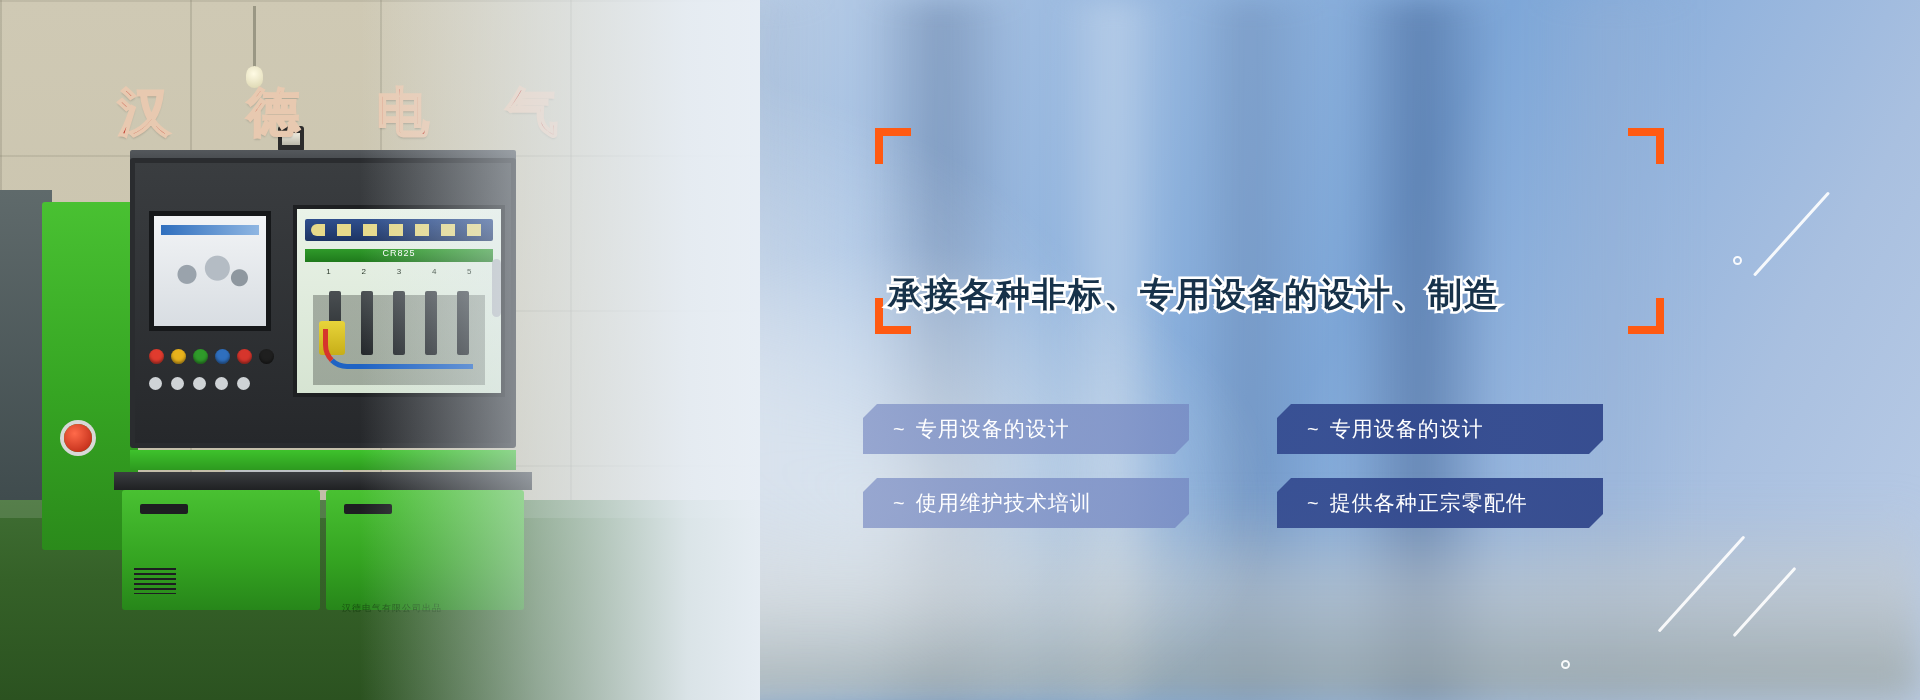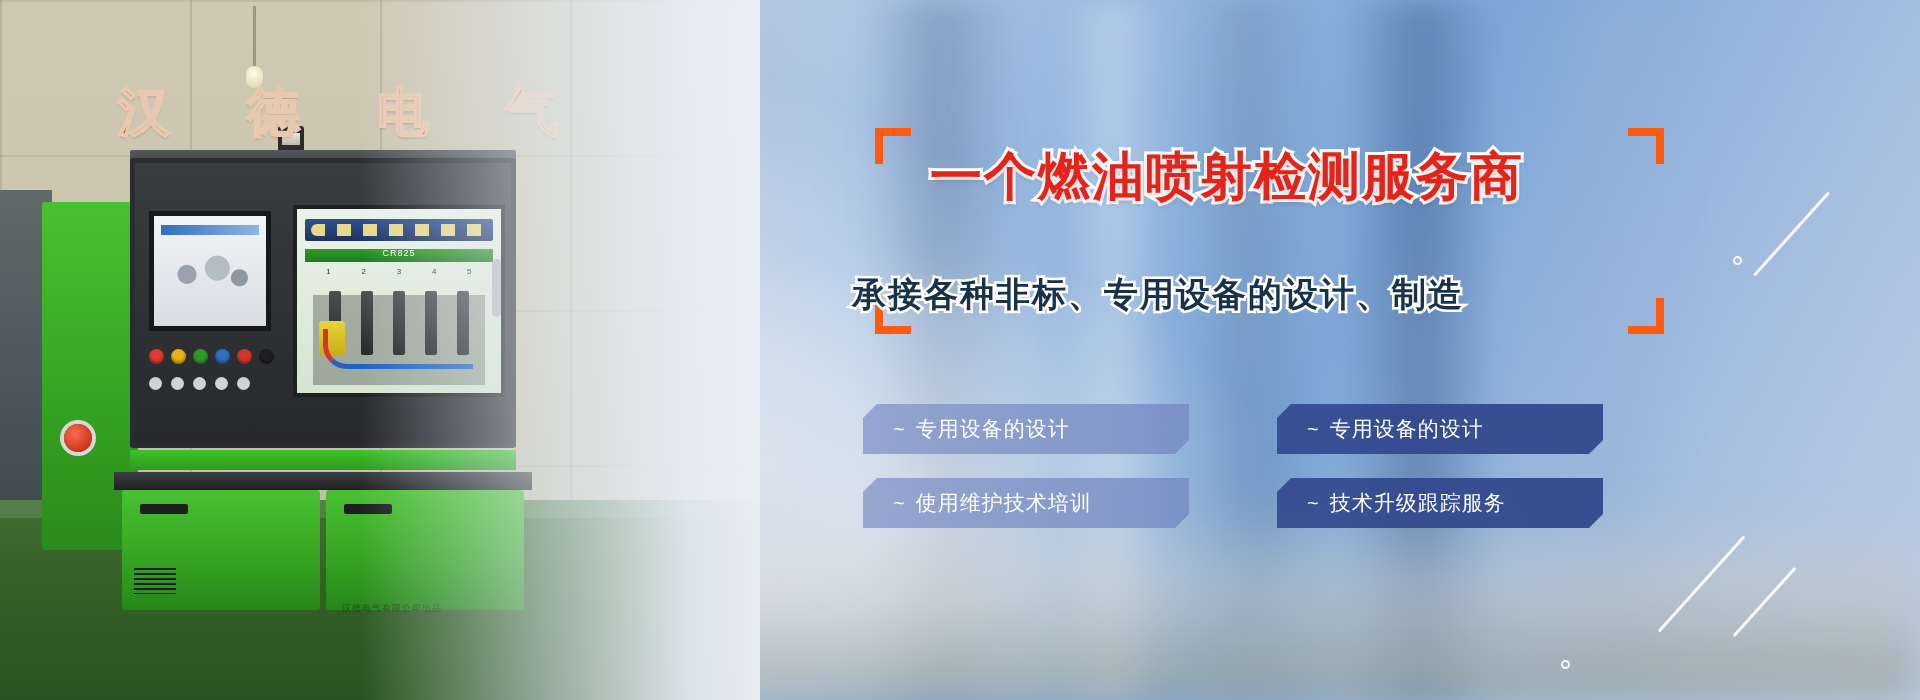--- a/index.html
+++ b/index.html
@@ -282,21 +282,21 @@
     position:absolute; left:930px; top:142px;
     font-family:"DejaVu Sans","Liberation Sans",sans-serif;
     font-size:52px; font-weight:700; letter-spacing:2px;
     color:#e3241b;
     -webkit-text-stroke:6px #ffffff;
     paint-order:stroke fill;
     text-shadow:0 3px 6px rgba(0,0,0,.18);
     white-space:nowrap;
   }
   .subhead {
-    position:absolute; left:852px; top:272px;
+    position:absolute; left:888px; top:272px;
     font-family:"DejaVu Sans","Liberation Sans",sans-serif;
     font-size:34px; font-weight:700; letter-spacing:2px;
     color:#17324a;
     -webkit-text-stroke:5px #ffffff;
     paint-order:stroke fill;
     white-space:nowrap;
   }
 
   .tags { position:absolute; left:863px; top:404px; width:760px; }
   .tag-row { display:flex; gap:88px; margin-bottom:24px; }
@@ -430,42 +430,41 @@
       </div>
     <div class="corner bl">
         <i></i>
         <i></i>
       </div>
     <div class="corner br">
         <i></i>
         <i></i>
       </div>
 
-    <div class="headline">一个燃油喷射检测服务商</div>
     <div class="subhead">承接各种非标、专用设备的设计、制造</div>
 
     <div class="tags">
       <div class="tag-row">
         <div class="tag light">
           <span class="tilde">~</span>
           <span>专用设备的设计</span>
         </div>
         <div class="tag dark">
           <span class="tilde">~</span>
           <span>专用设备的设计</span>
         </div>
       </div>
       <div class="tag-row">
         <div class="tag light">
           <span class="tilde">~</span>
           <span>使用维护技术培训</span>
         </div>
         <div class="tag dark">
           <span class="tilde">~</span>
-          <span>技术升级跟踪服务</span>
+          <span>提供各种正宗零配件</span>
         </div>
       </div>
     </div>
 
     <div class="deco">
       <span class="deco-line deco-l1"></span>
       <span class="deco-line deco-l2"></span>
       <span class="deco-line deco-l3"></span>
       <span class="deco-ring deco-r1"></span>
       <span class="deco-ring deco-r2"></span>

